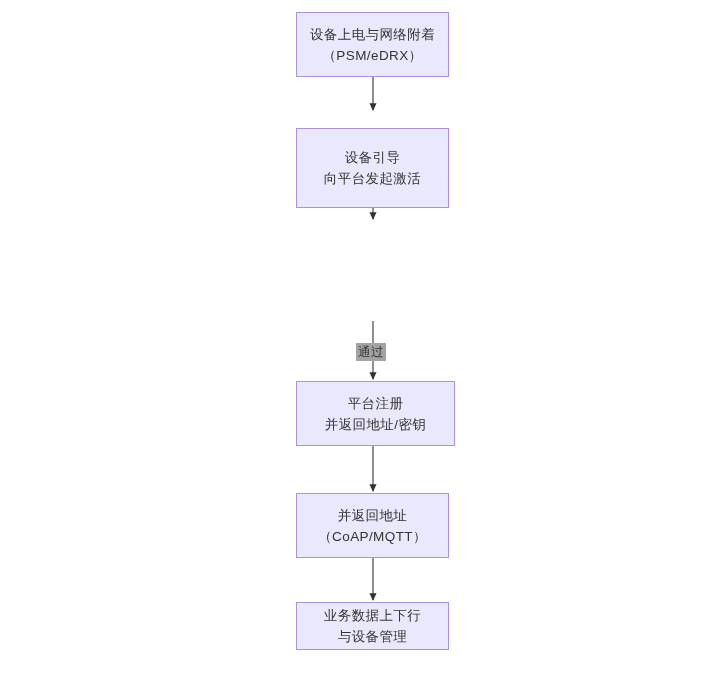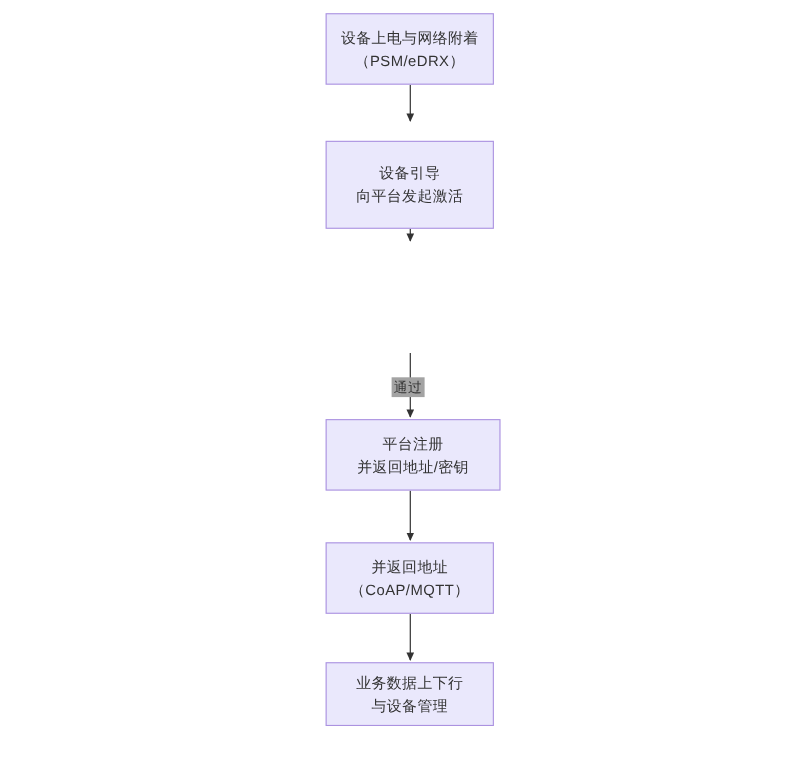--- a/index.html
+++ b/index.html
@@ -125,18 +125,18 @@
   <div class="node node-process" style="left:296px; top:381px; width:159px; height:65px;">
     <span class="node-label">平台注册
 并返回地址/密钥</span>
   </div>
 
   <div class="node node-process" style="left:296px; top:493px; width:153px; height:65px;">
     <span class="node-label">并返回地址
 （CoAP/MQTT）</span>
   </div>
 
-  <div class="node node-process" style="left:296px; top:602px; width:153px; height:58px;">
+  <div class="node node-process" style="left:296px; top:602px; width:153px; height:48px;">
     <span class="node-label">业务数据上下行
 与设备管理</span>
   </div>
 
 </div>
 
 </body></html>

